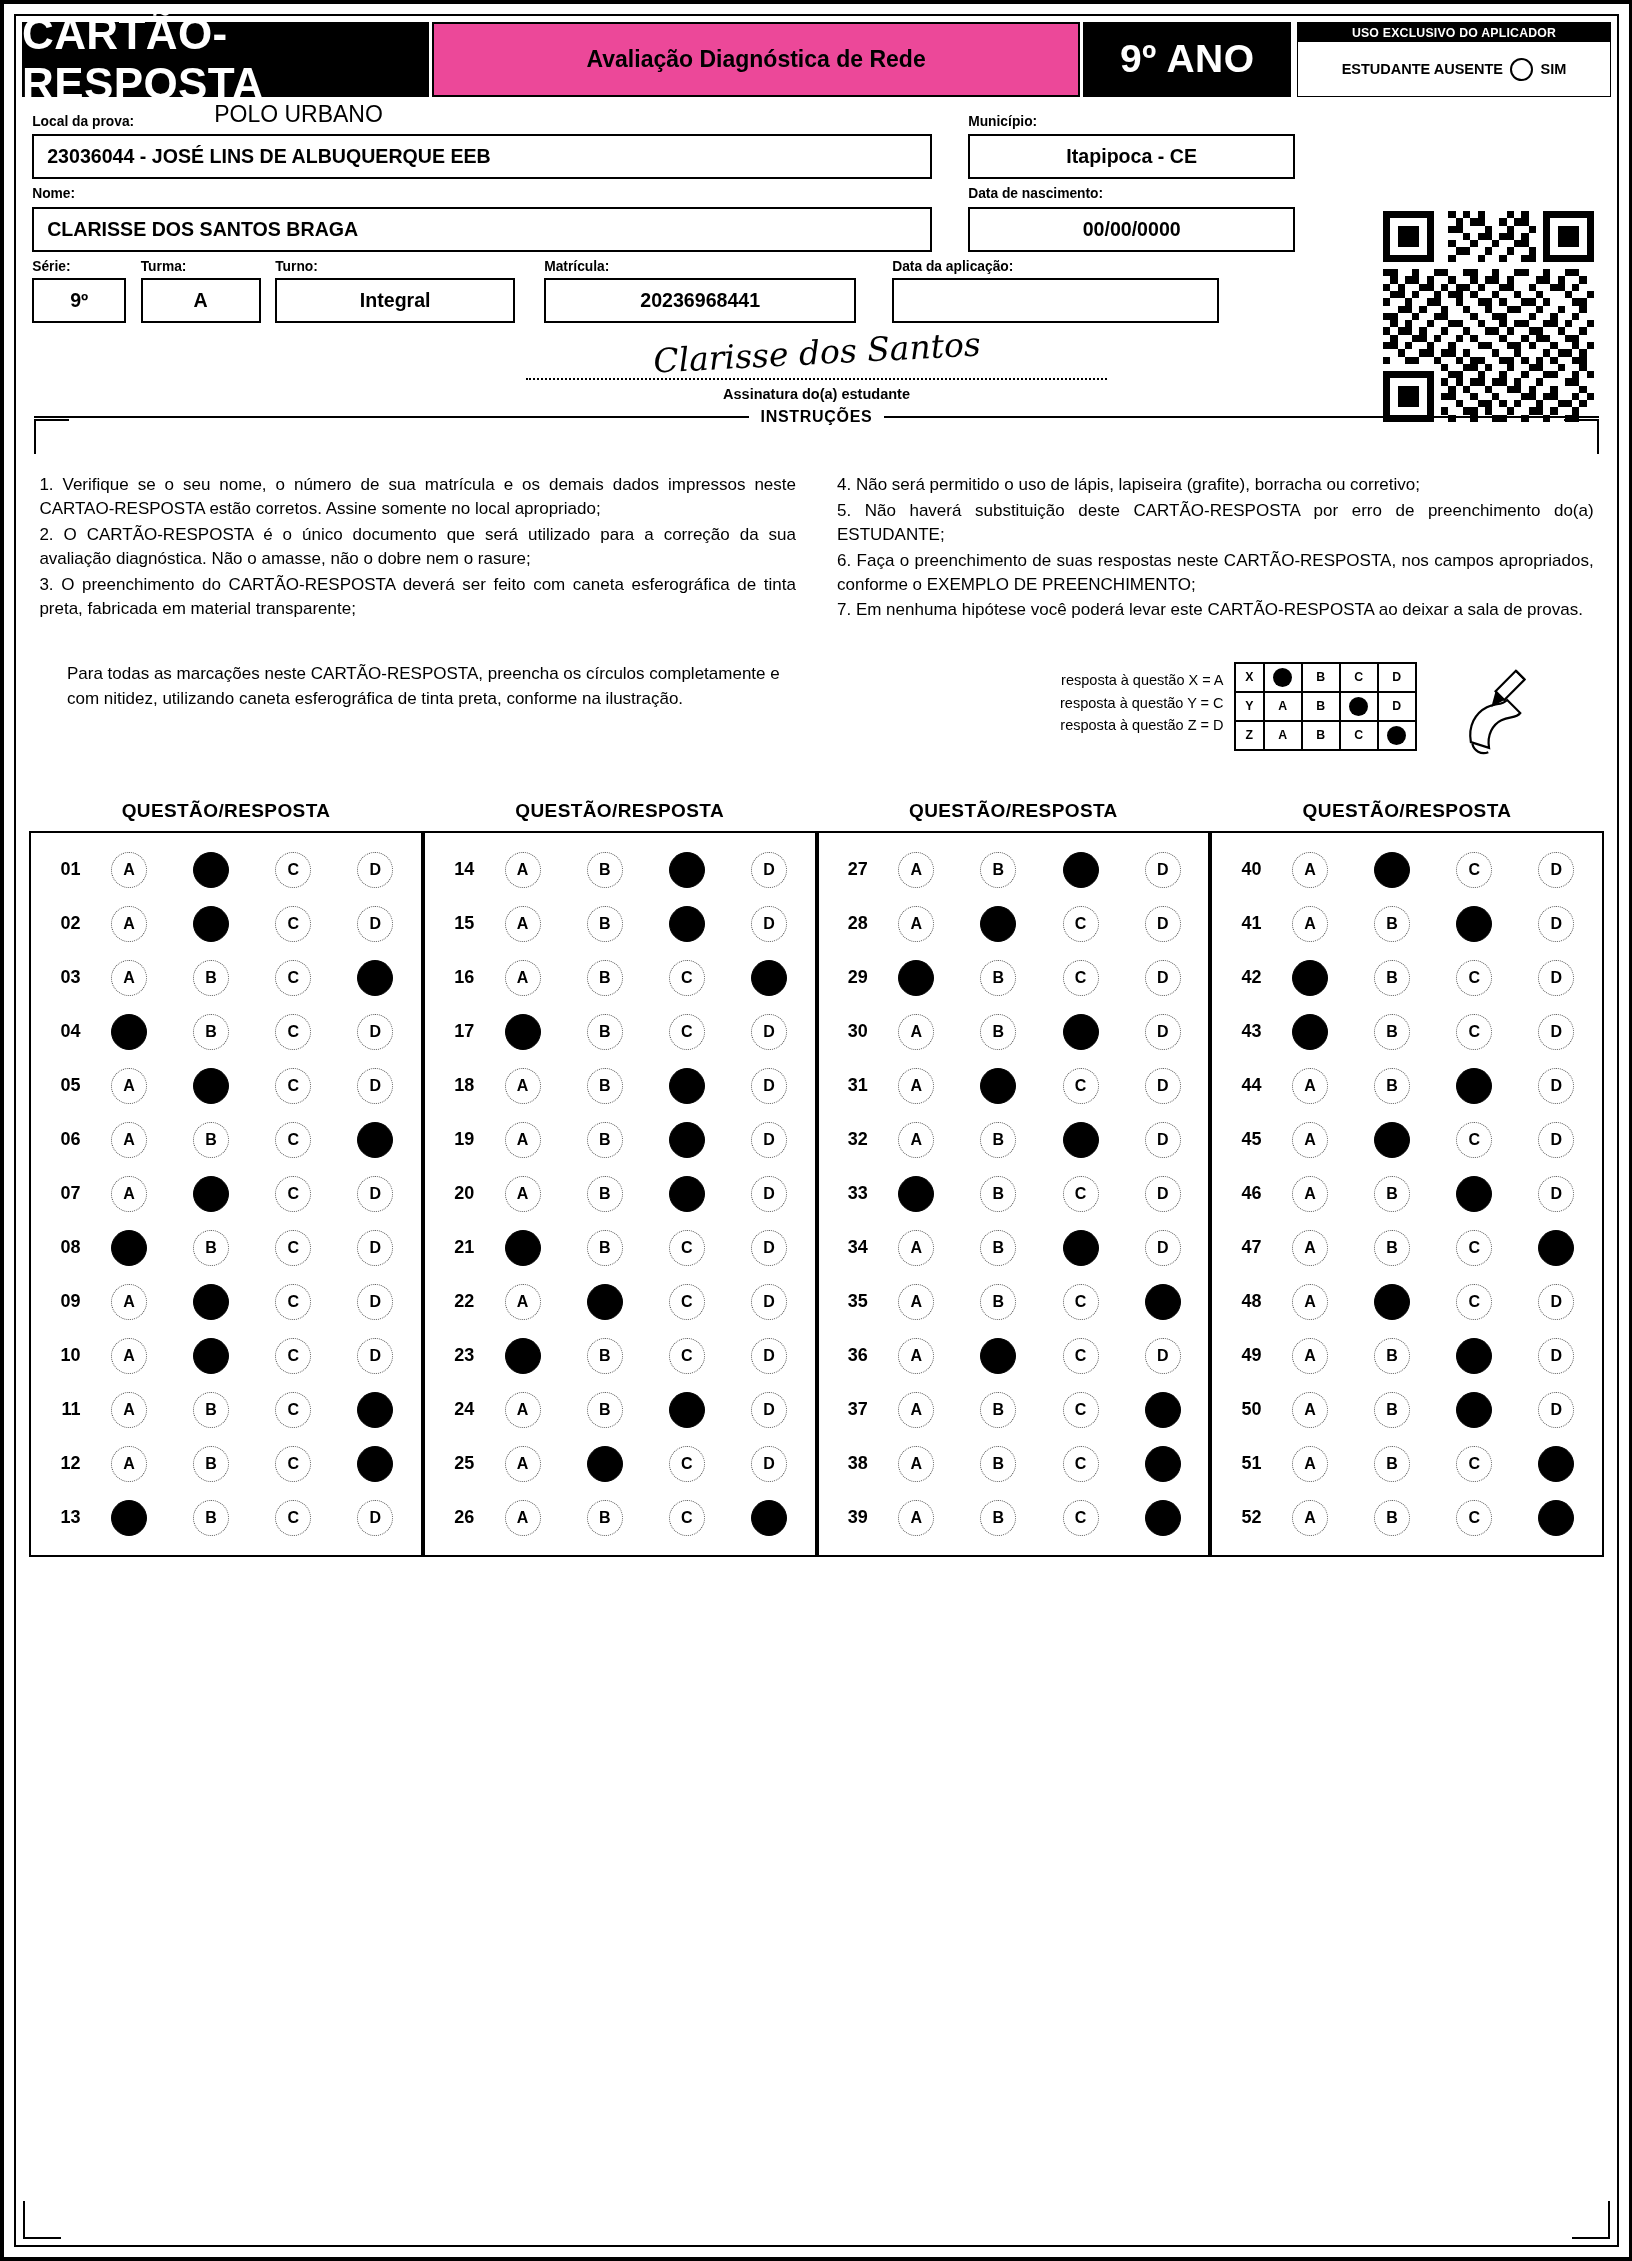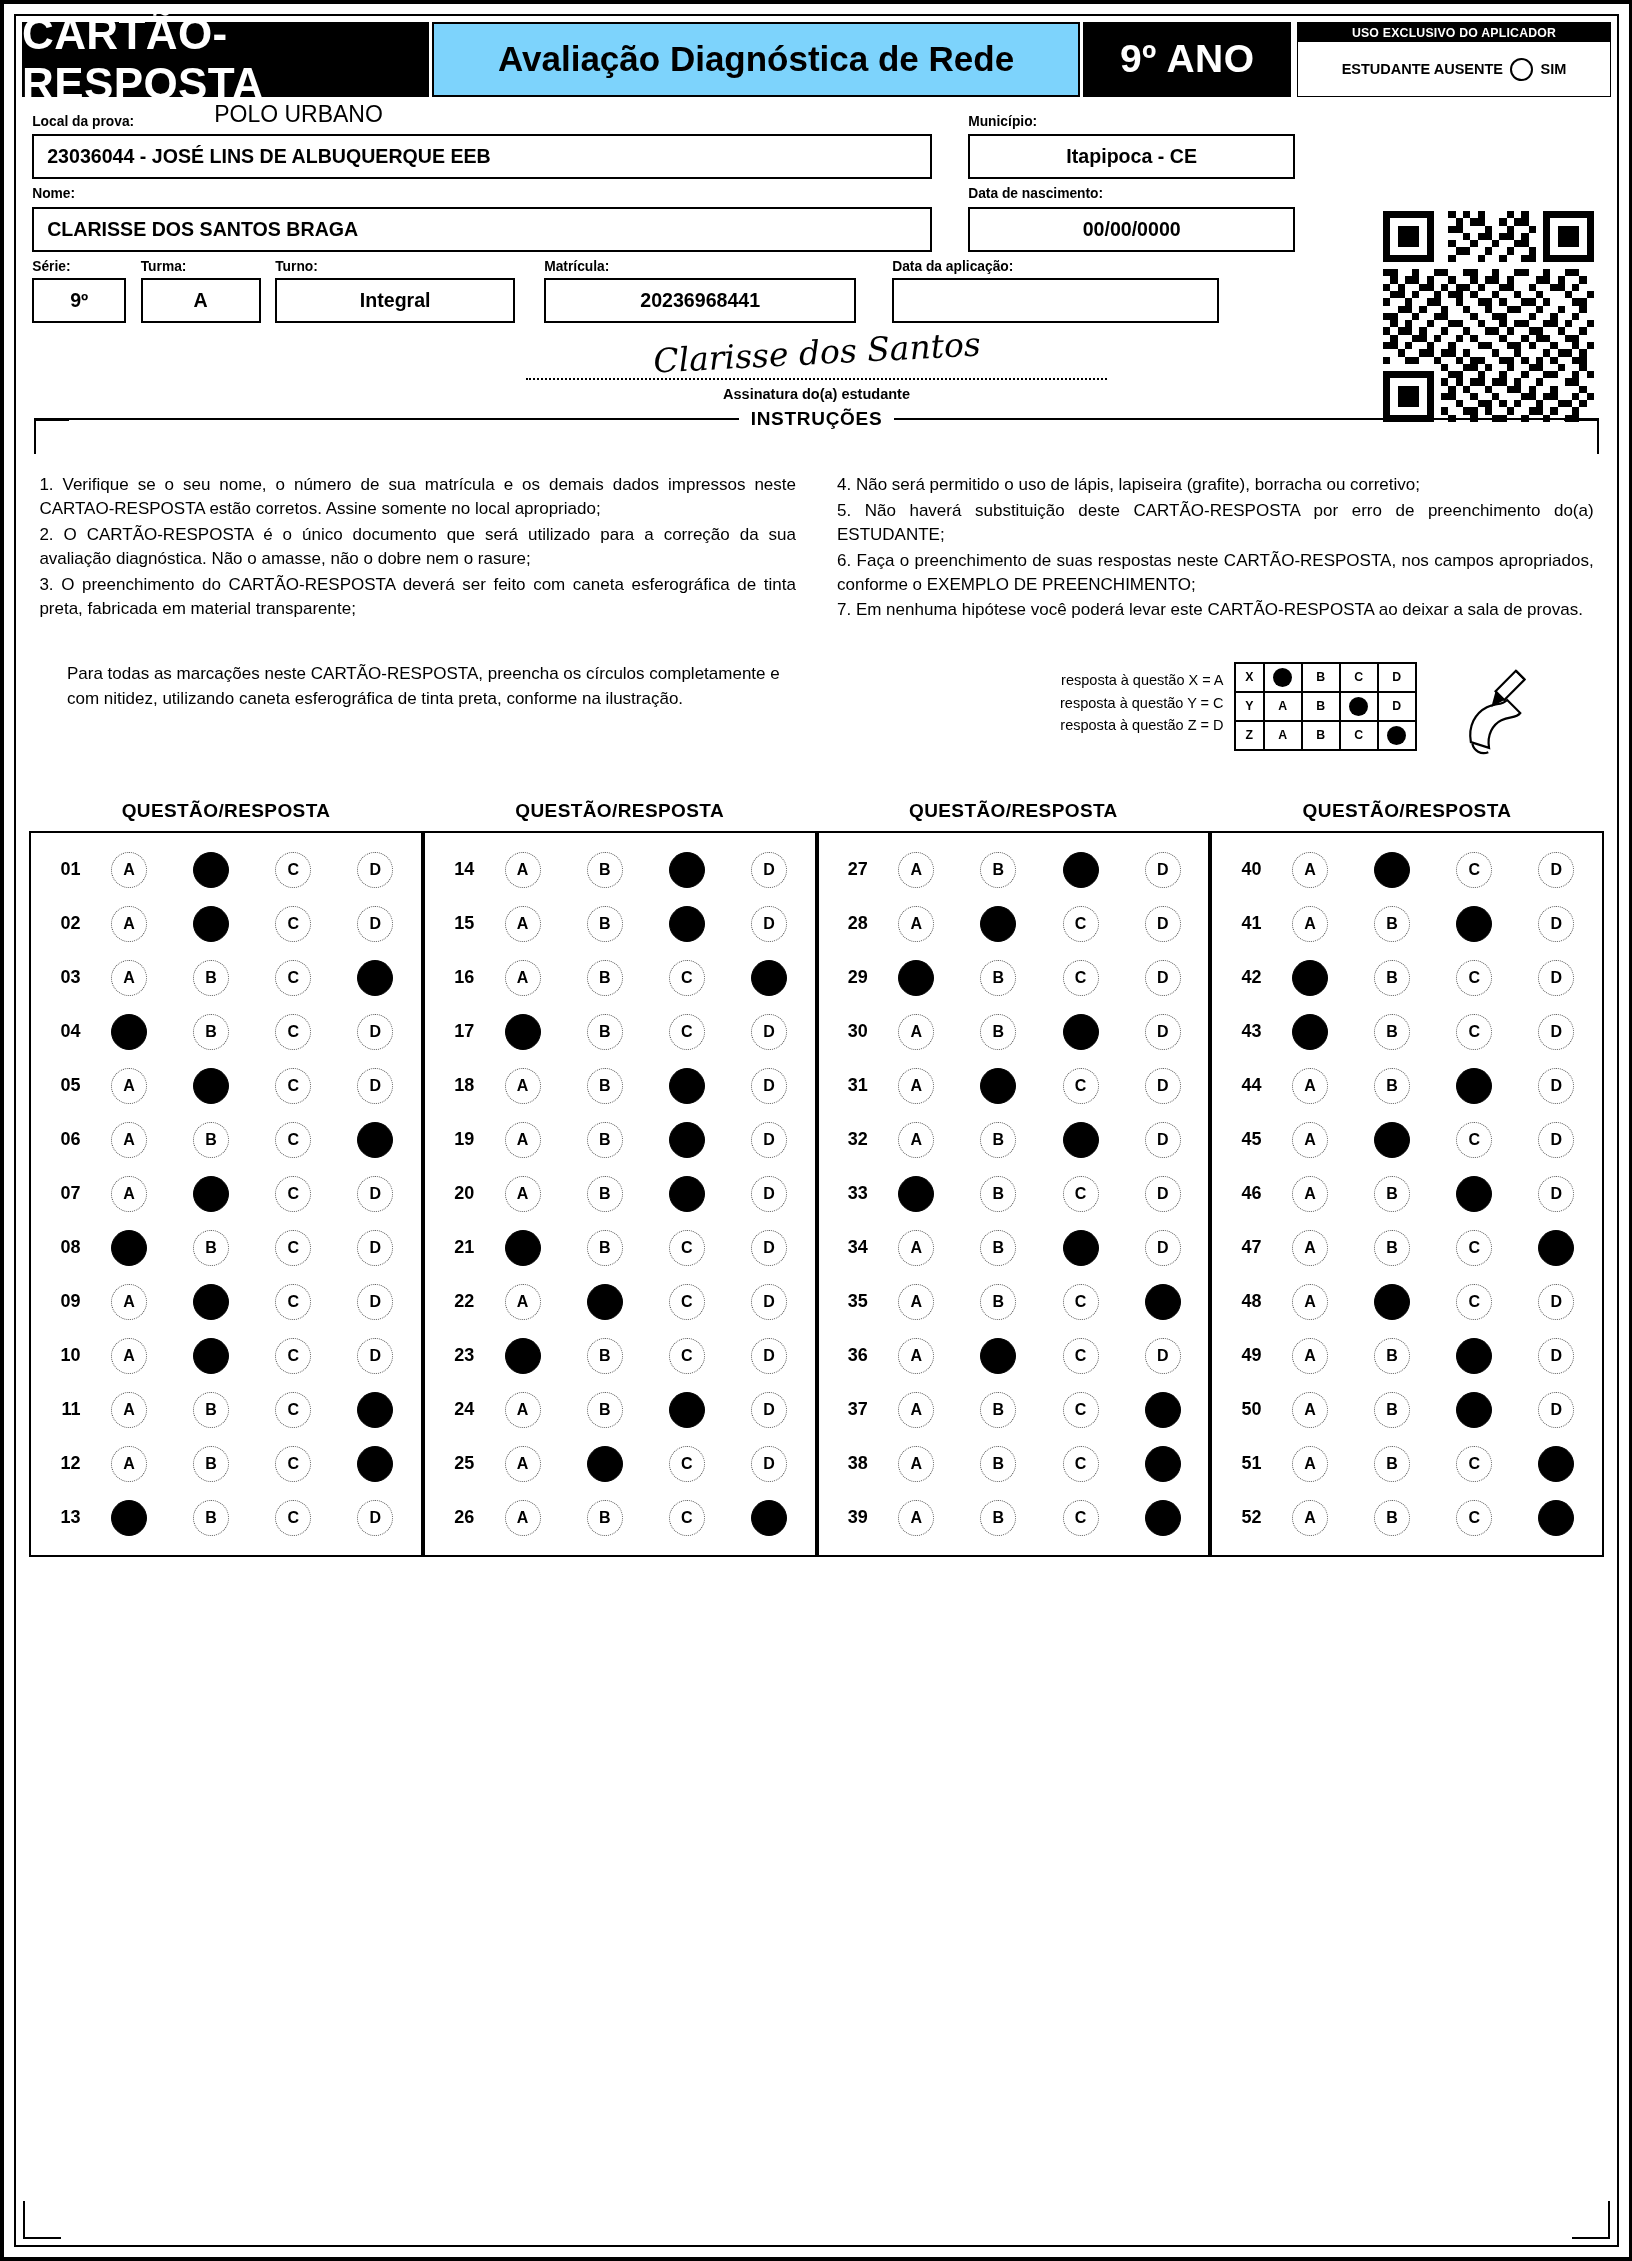--- a/index.html
+++ b/index.html
@@ -45,28 +45,28 @@
     justify-content: center;
     font-weight: bold;
     letter-spacing: 0.4px;
   }
   .hdr-cartao {
     width: 407px;
     font-size: 44px;
   }
   .hdr-title {
     flex: 1;
-    background: #7dd3fc;
+    background: #ec4899;
     color: #000;
     border: 2.2px solid #000;
     margin: 0 2.9px;
     display: flex;
     align-items: center;
     justify-content: center;
-    font-size: 35px;
+    font-size: 23px;
     font-weight: bold;
   }
   .hdr-ano {
     width: 208px;
     font-size: 39px;
   }
   .hdr-apl {
     width: 312px;
     margin-left: 5.8px;
     display: flex;
@@ -200,21 +200,21 @@
     position: absolute;
     top: -11.6px;
     left: 0;
     right: 0;
     display: flex;
     align-items: center;
     gap: 11.6px;
   }
   .instr-title .hr { flex: 1; height: 2.2px; background: #000; }
   .instr-title .txt {
-    font-size: 19px;
+    font-size: 16px;
     font-weight: bold;
     letter-spacing: 0.7px;
   }
   .instr-cols {
     display: flex;
     gap: 41px;
     margin-top: 35px;
     padding: 0 5.8px;
   }
   .instr-col {

